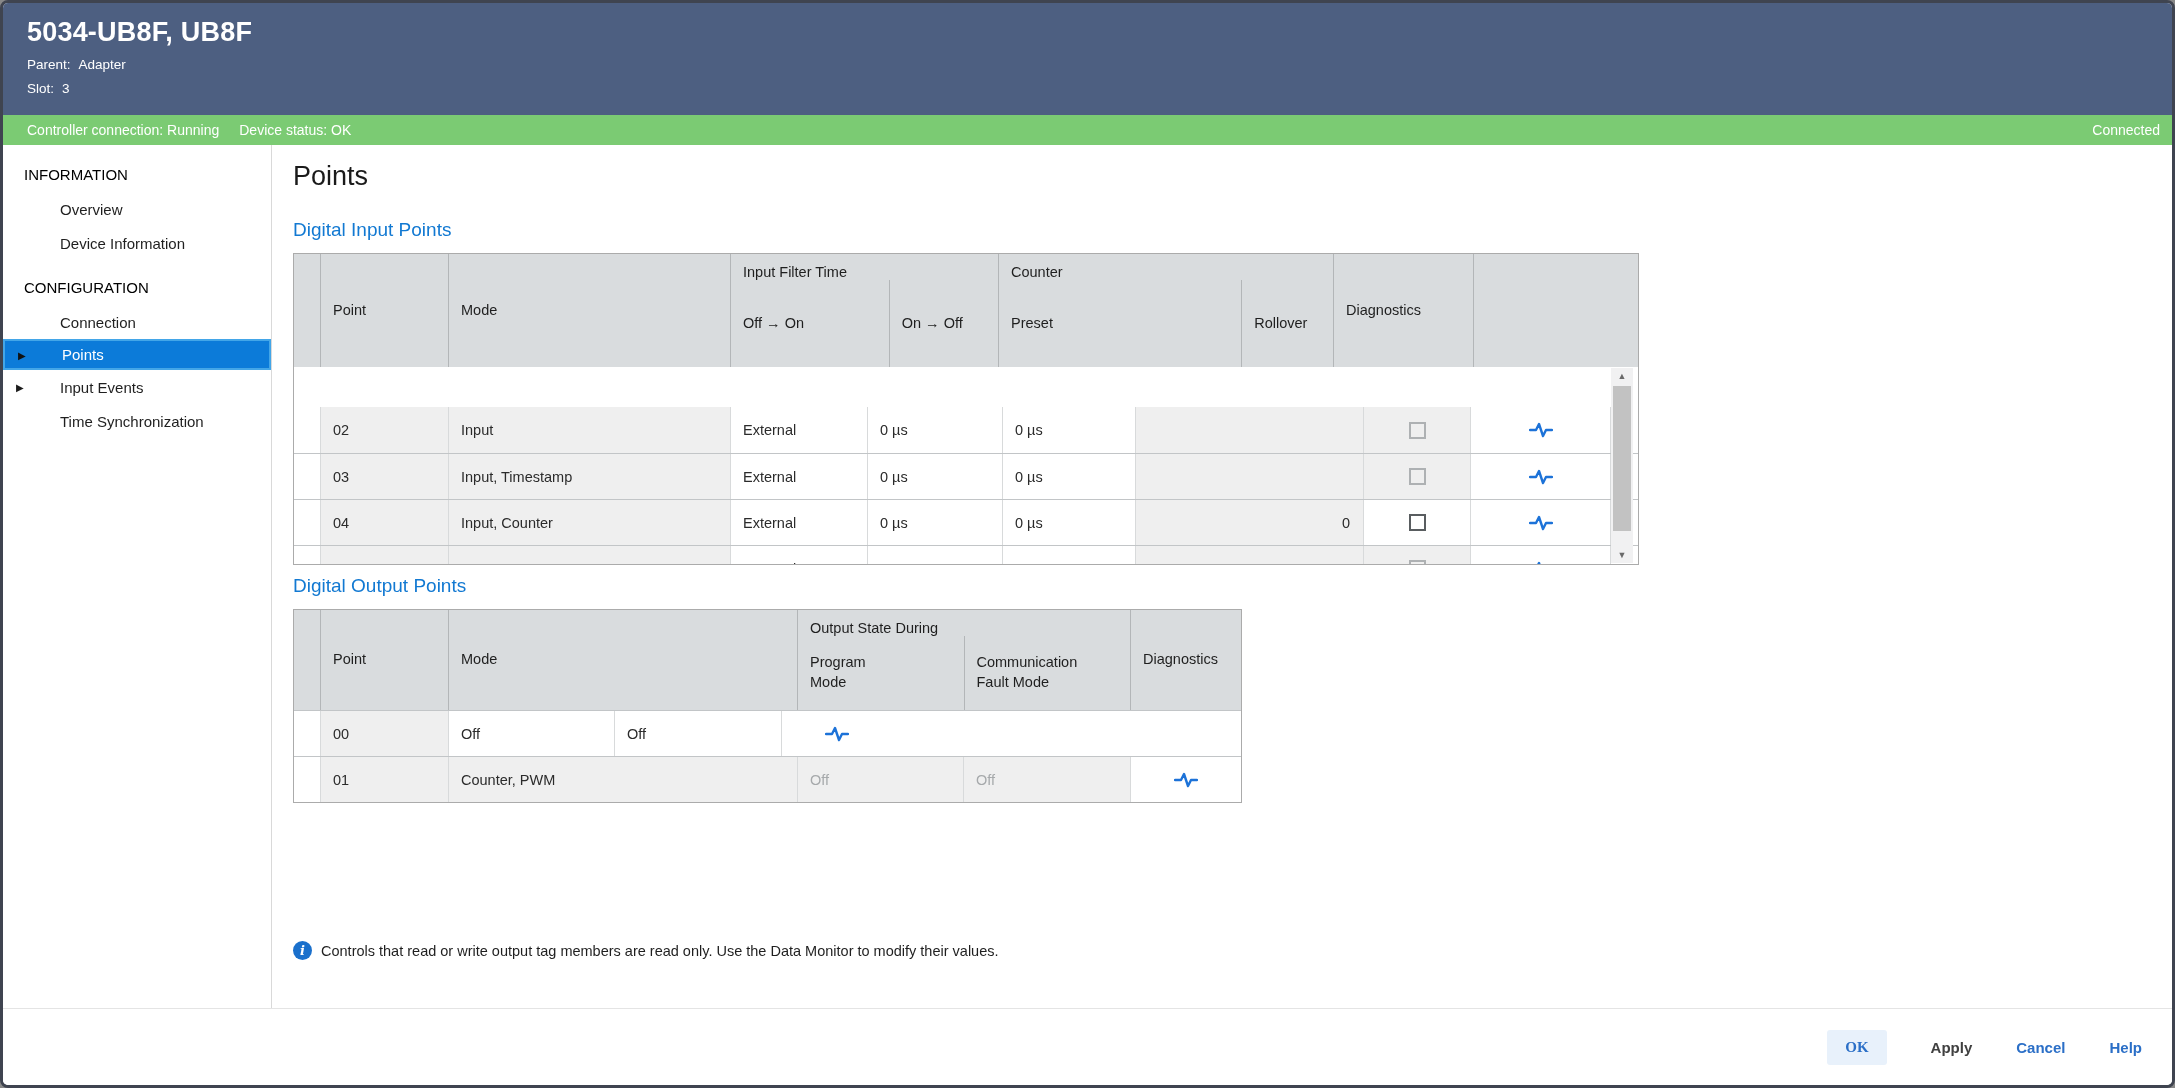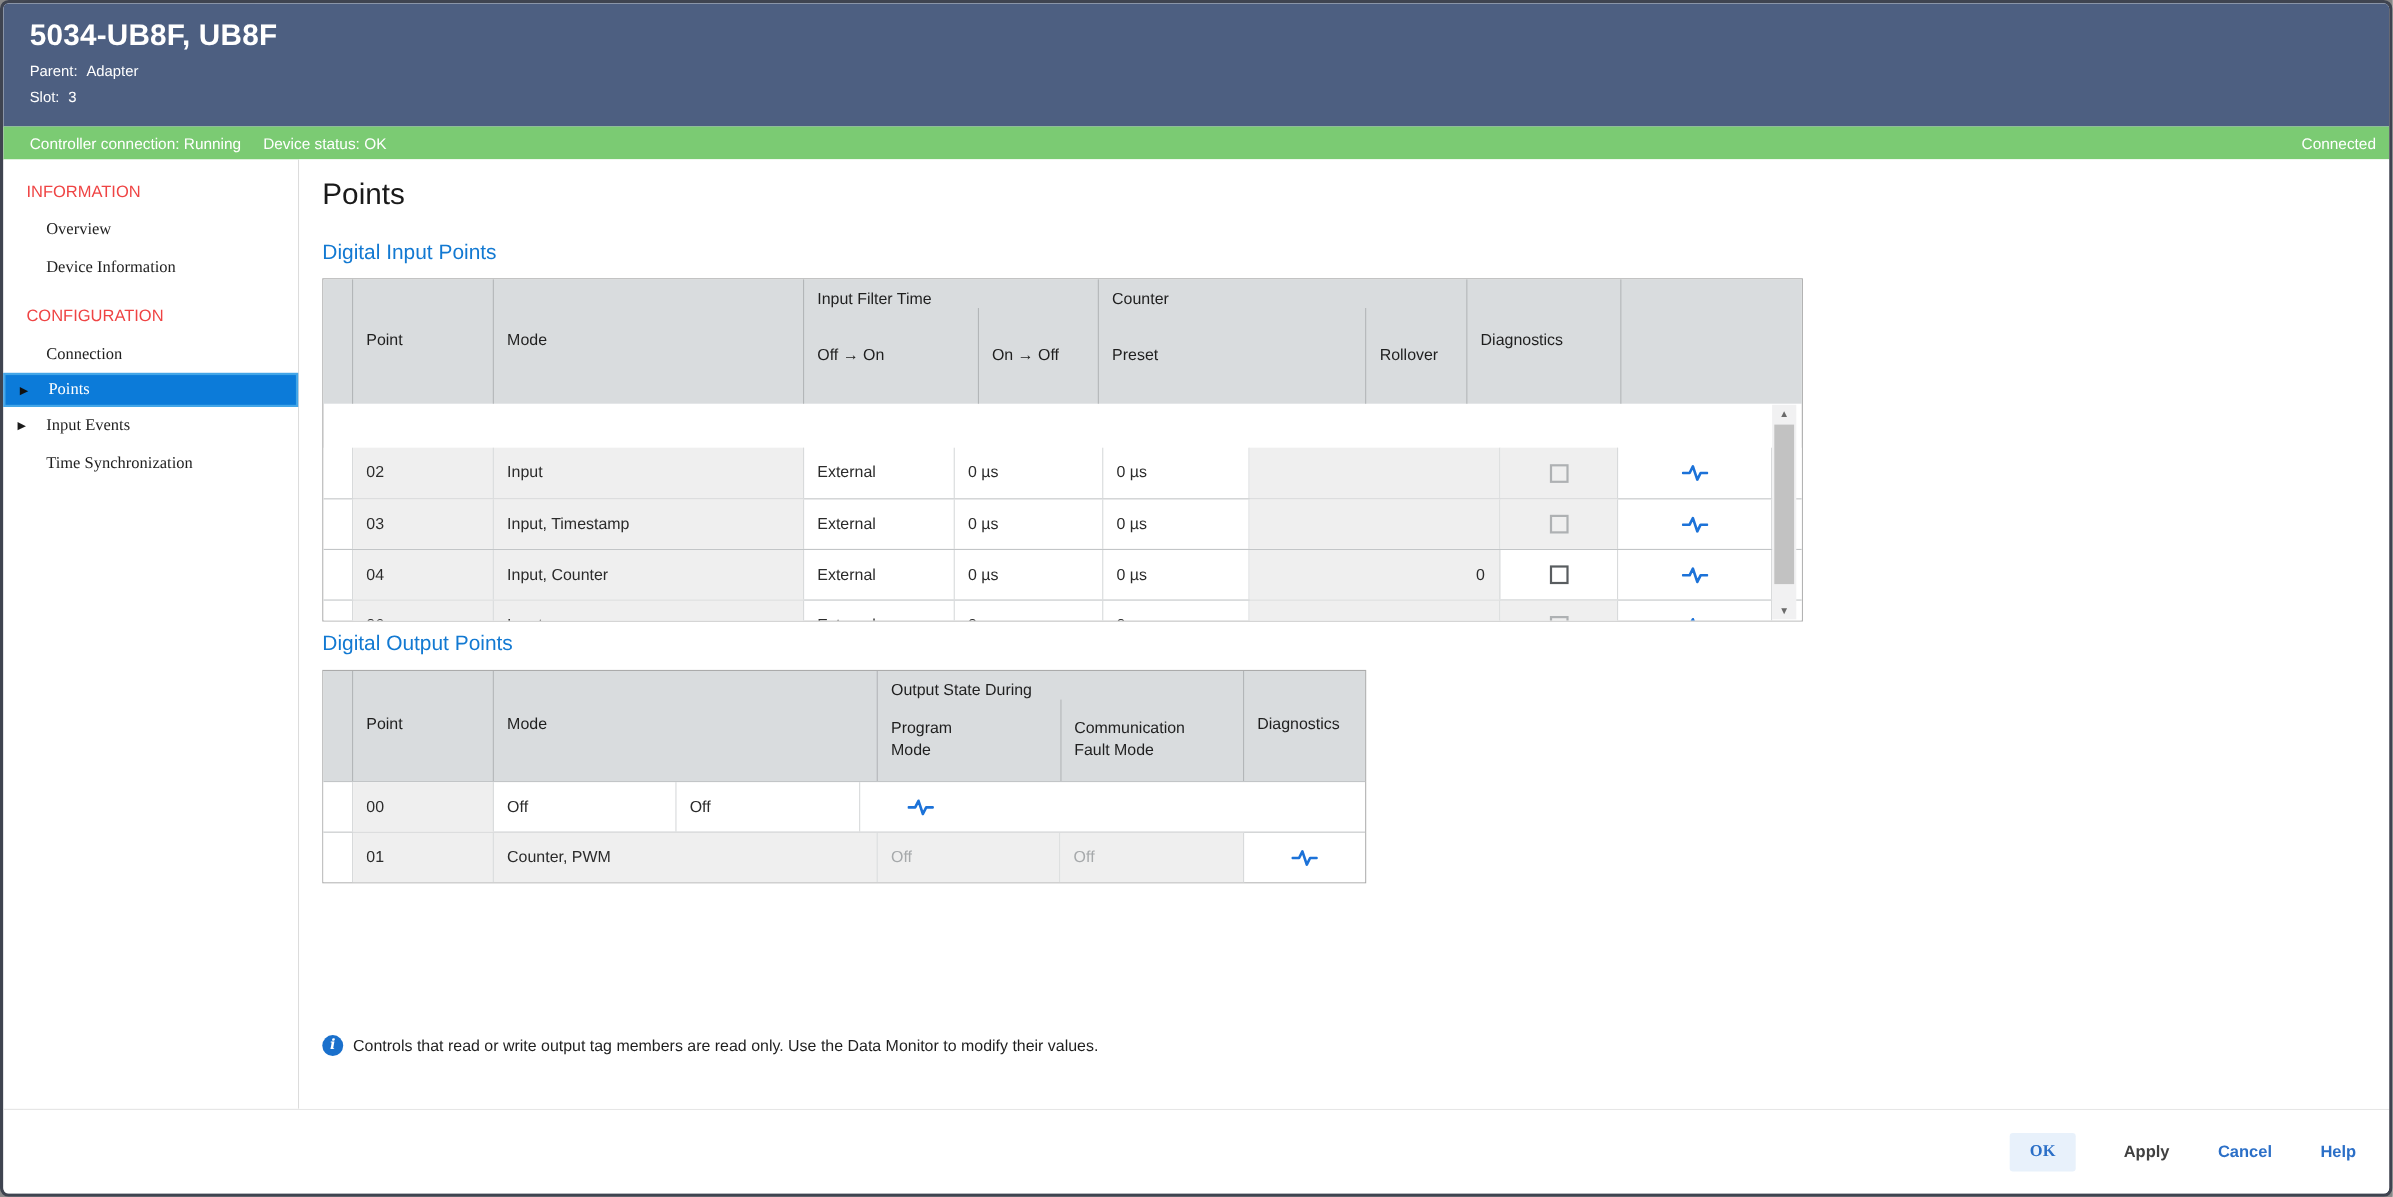--- a/index.html
+++ b/index.html
@@ -15,24 +15,24 @@
   .titlebar .meta { font-size:13.5px; margin-top:9px; display:flex; }
   .titlebar .meta .lbl { margin-right:8px; }
   
   .statusbar { background:#7bcb73; color:#fff; height:30px; flex:0 0 auto;
     display:flex; align-items:center; font-size:14px; padding:0 12px 0 24px; }
   .statusbar .left { display:flex; gap:20px; }
   .statusbar .right { margin-left:auto; }
   
   .bodyrow { flex:1 1 auto; display:flex; min-height:0; background:#fff; }
   .sidebar { width:269px; flex:0 0 auto; border-right:1px solid #d9d9d9; padding-top:12px; }
-  .side-section { font-size:15px; color:#ef4444; padding:9px 0 9px 21px; margin-top:10px; }
+  .side-section { font-size:15px; color:#000000; padding:9px 0 9px 21px; margin-top:10px; }
   .side-section:first-child { margin-top:0; }
   .side-item { font-size:15px; color:#1f1f1f; height:34px; display:flex; align-items:center;
-    padding-left:39px; position:relative; cursor:default;font-family:Liberation Serif, serif; }
+    padding-left:57px; position:relative; cursor:default; }
   .side-item .tri { position:absolute; left:13px; top:50%; transform:translateY(-50%);
     font-size:10px; color:#1b1b1b; }
   .side-item.selected { background:#0c7bd9; border:2px solid #43a6e8; color:#fff; height:31px; }
   .side-item.selected .tri { color:#111; }
   
   .content { flex:1 1 auto; padding:16px 0 0 21px; overflow:hidden; position:relative; background:#fff; }
   .page-title { font-size:27px; color:#1a1a1a; font-weight:400; }
   .section-heading { font-size:19px; color:#1279d2; margin-top:27px; font-weight:400; }
   
   .gridwrap { border:1px solid #ababab; margin-top:12px; background:#fff; }

